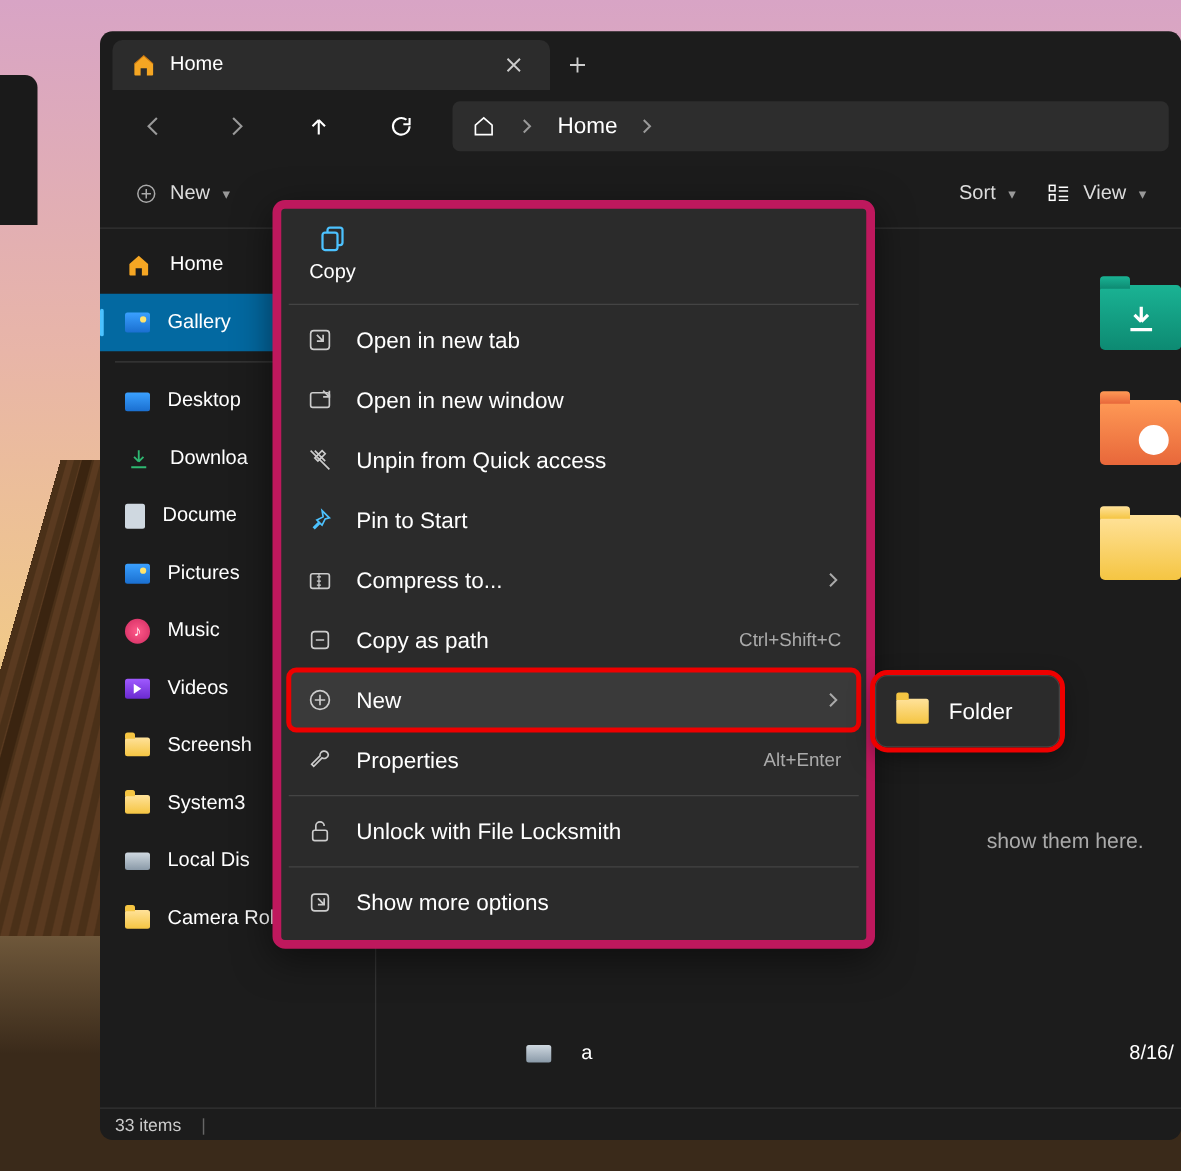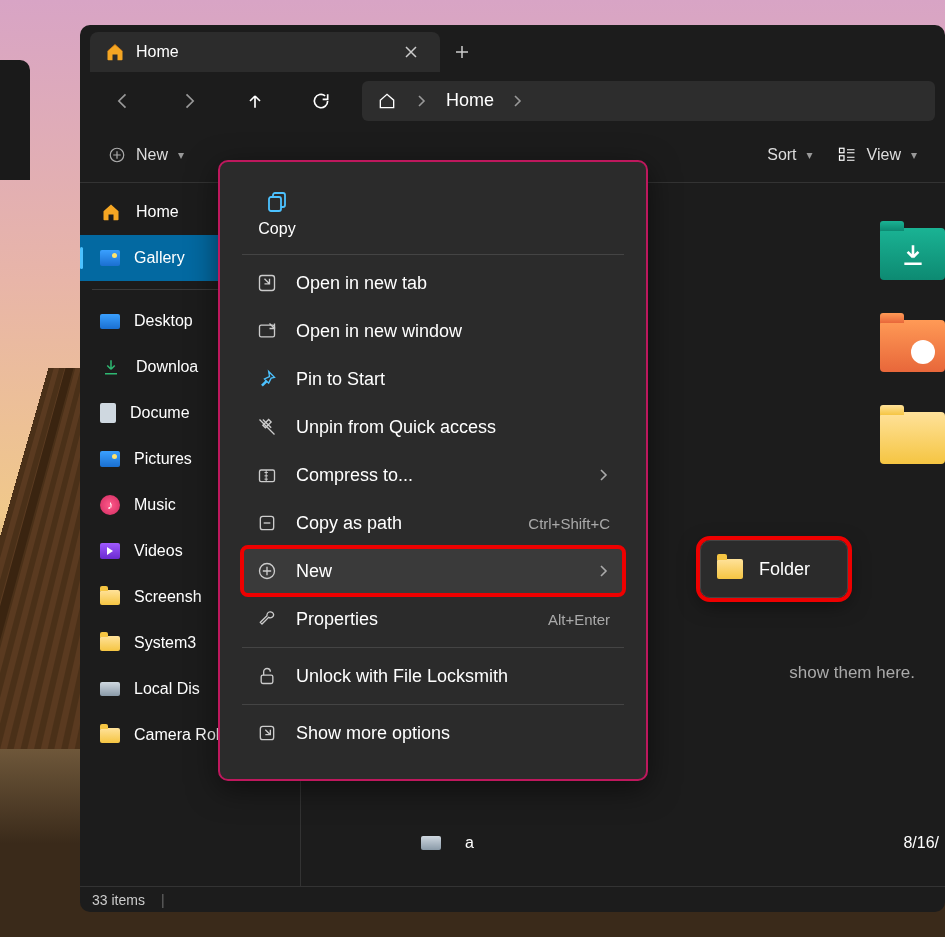--- a/index.html
+++ b/index.html
@@ -59,21 +59,21 @@
 .fldr.yellow { background:linear-gradient(#ffe29a,#f5c542); }
 
 .hint { position:absolute; right:30px; top:480px; color:#aaa; font-size:17px; }
 .row { position:absolute; left:120px; bottom:34px; display:flex; align-items:center; gap:24px; color:#fff; }
 .date { position:absolute; right:6px; bottom:34px; color:#fff; }
 
 
 .status { height:26px; border-top:1px solid #333; display:flex; align-items:center; padding:4px 12px; color:#ccc; font-size:14px; gap:16px; }
 
 
-.ctx { position:absolute; left:218px; top:160px; width:430px; background:#2b2b2b; border:2px solid #be185d; border-radius:10px; padding:22px; box-shadow:0 8px 30px rgba(0,0,0,.5); }
+.ctx { position:absolute; left:218px; top:160px; width:482px; background:#2b2b2b; border:7px solid #be185d; border-radius:10px; padding:6px; box-shadow:0 8px 30px rgba(0,0,0,.5); }
 .ctx .topicon { display:flex; flex-direction:column; align-items:center; gap:6px; padding:6px 10px 12px; width:70px; }
 .ctx .topicon svg { color:#4cc2ff; }
 .ctx .sep { height:1px; background:#444; margin:4px 0; }
 .citem { height:48px; display:flex; align-items:center; gap:18px; padding:0 14px; color:#fff; font-size:18px; border-radius:6px; }
 .citem.hover { background:#3a3a3a; }
 .citem.hover.hl { outline:4px solid #e00; outline-offset:-2px; }
 .citem .cicon { width:22px; height:22px; display:flex; align-items:center; justify-content:center; color:#ccc; }
 .citem .short { margin-left:auto; color:#aaa; font-size:15px; }
 .citem .sub { margin-left:auto; color:#aaa; }
 
@@ -302,32 +302,32 @@
         <svg width="20" height="20" viewBox="0 0 24 24">
           <rect x="3" y="5" width="18" height="14" rx="2" fill="none" stroke="currentColor" stroke-width="1.6"></rect>
           <path d="M15 3l6 6m0-6v6h-6" stroke="currentColor" stroke-width="1.6" fill="none"></path>
         </svg>
       </span>
     <span>Open in new window</span>
   </div>
   <div class="citem">
     <span class="cicon">
         <svg width="20" height="20" viewBox="0 0 24 24">
+          <path d="M7 3l10 10m-3-10l3 3-7 7-3-3zM3 3l18 18" stroke="currentColor" stroke-width="1.6" fill="none"></path>
+        </svg>
+      </span>
+    <span>Unpin from Quick access</span>
+  </div>
+  <div class="citem">
+    <span class="cicon">
+        <svg width="20" height="20" viewBox="0 0 24 24">
           <path d="M14 3l7 7-4 1-3 6-2-2-5 5-1-1 5-5-2-2 6-3z" fill="none" stroke="#4cc2ff" stroke-width="1.6"></path>
         </svg>
       </span>
     <span>Pin to Start</span>
-  </div>
-  <div class="citem">
-    <span class="cicon">
-        <svg width="20" height="20" viewBox="0 0 24 24">
-          <path d="M7 3l10 10m-3-10l3 3-7 7-3-3zM3 3l18 18" stroke="currentColor" stroke-width="1.6" fill="none"></path>
-        </svg>
-      </span>
-    <span>Unpin from Quick access</span>
   </div>
   <div class="citem">
     <span class="cicon">
         <svg width="20" height="20" viewBox="0 0 24 24">
           <rect x="3" y="6" width="18" height="14" rx="2" fill="none" stroke="currentColor" stroke-width="1.6"></rect>
           <path d="M11 6v14M9 9h4M9 13h4M9 17h4" stroke="currentColor" stroke-width="1.2"></path>
         </svg>
       </span>
     <span>Compress to...</span>
     <span class="sub">

